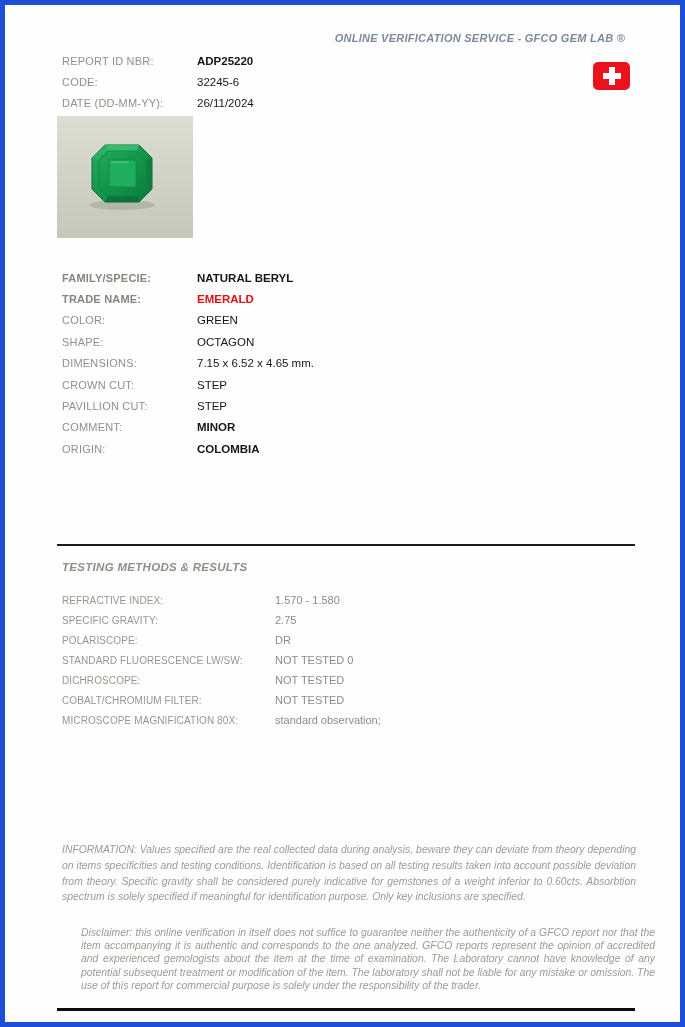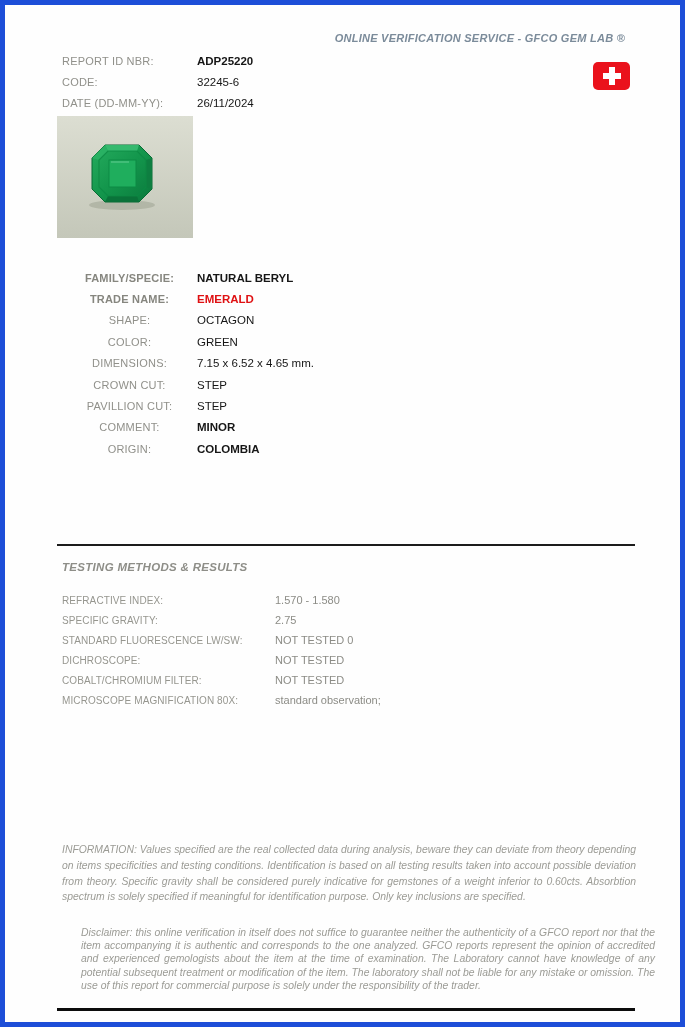--- a/index.html
+++ b/index.html
@@ -31,21 +31,21 @@
   .meta .row{height:21.3px;}
   .lbl{width:135px;flex:0 0 135px;font-size:11px;color:#90908a;letter-spacing:.2px;}
   .val{font-size:11.5px;color:#161616;}
   .bold{font-weight:bold;}
   .lbl.bold{color:#86867f;}
   .red{color:#df1113;}
   
   .photo{position:absolute;left:52px;top:111px;width:136px;height:122px;}
   .photo svg{display:block;width:136px;height:122px;}
   
-  .identity{position:absolute;left:57px;top:262px;text-align:center;}
+  .identity{position:absolute;left:57px;top:262px;}
   .identity .row{height:21.4px;}
   
   .divider{position:absolute;left:52px;top:539px;width:578px;height:1.5px;background:#1c1c1c;}
   .testing-title{
     position:absolute;left:57px;top:556px;
     font-size:11.5px;font-weight:bold;font-style:italic;
     color:#8e8e88;letter-spacing:.3px;
   }
   .testing{position:absolute;left:57px;top:585px;}
   .testing .row{height:20px;}
@@ -116,26 +116,26 @@
   <div class="identity">
     <div class="row">
       <span class="lbl bold">FAMILY/SPECIE:</span>
       <span class="val bold">NATURAL BERYL</span>
     </div>
     <div class="row">
       <span class="lbl bold">TRADE NAME:</span>
       <span class="val bold red">EMERALD</span>
     </div>
     <div class="row">
+      <span class="lbl">COLOR:</span>
+      <span class="val">GREEN</span>
+    </div>
+    <div class="row">
       <span class="lbl">SHAPE:</span>
       <span class="val">OCTAGON</span>
-    </div>
-    <div class="row">
-      <span class="lbl">COLOR:</span>
-      <span class="val">GREEN</span>
     </div>
     <div class="row">
       <span class="lbl">DIMENSIONS:</span>
       <span class="val">7.15 x 6.52 x 4.65 mm.</span>
     </div>
     <div class="row">
       <span class="lbl">CROWN CUT:</span>
       <span class="val">STEP</span>
     </div>
     <div class="row">
@@ -159,20 +159,24 @@
   <div class="testing">
     <div class="row">
       <span class="lbl">REFRACTIVE INDEX:</span>
       <span class="val">1.570 - 1.580</span>
     </div>
     <div class="row">
       <span class="lbl">SPECIFIC GRAVITY:</span>
       <span class="val">2.75</span>
     </div>
     <div class="row">
+      <span class="lbl">POLARISCOPE:</span>
+      <span class="val">DR</span>
+    </div>
+    <div class="row">
       <span class="lbl">STANDARD FLUORESCENCE LW/SW:</span>
       <span class="val">NOT TESTED 0</span>
     </div>
     <div class="row">
       <span class="lbl">DICHROSCOPE:</span>
       <span class="val">NOT TESTED</span>
     </div>
     <div class="row">
       <span class="lbl">COBALT/CHROMIUM FILTER:</span>
       <span class="val">NOT TESTED</span>

